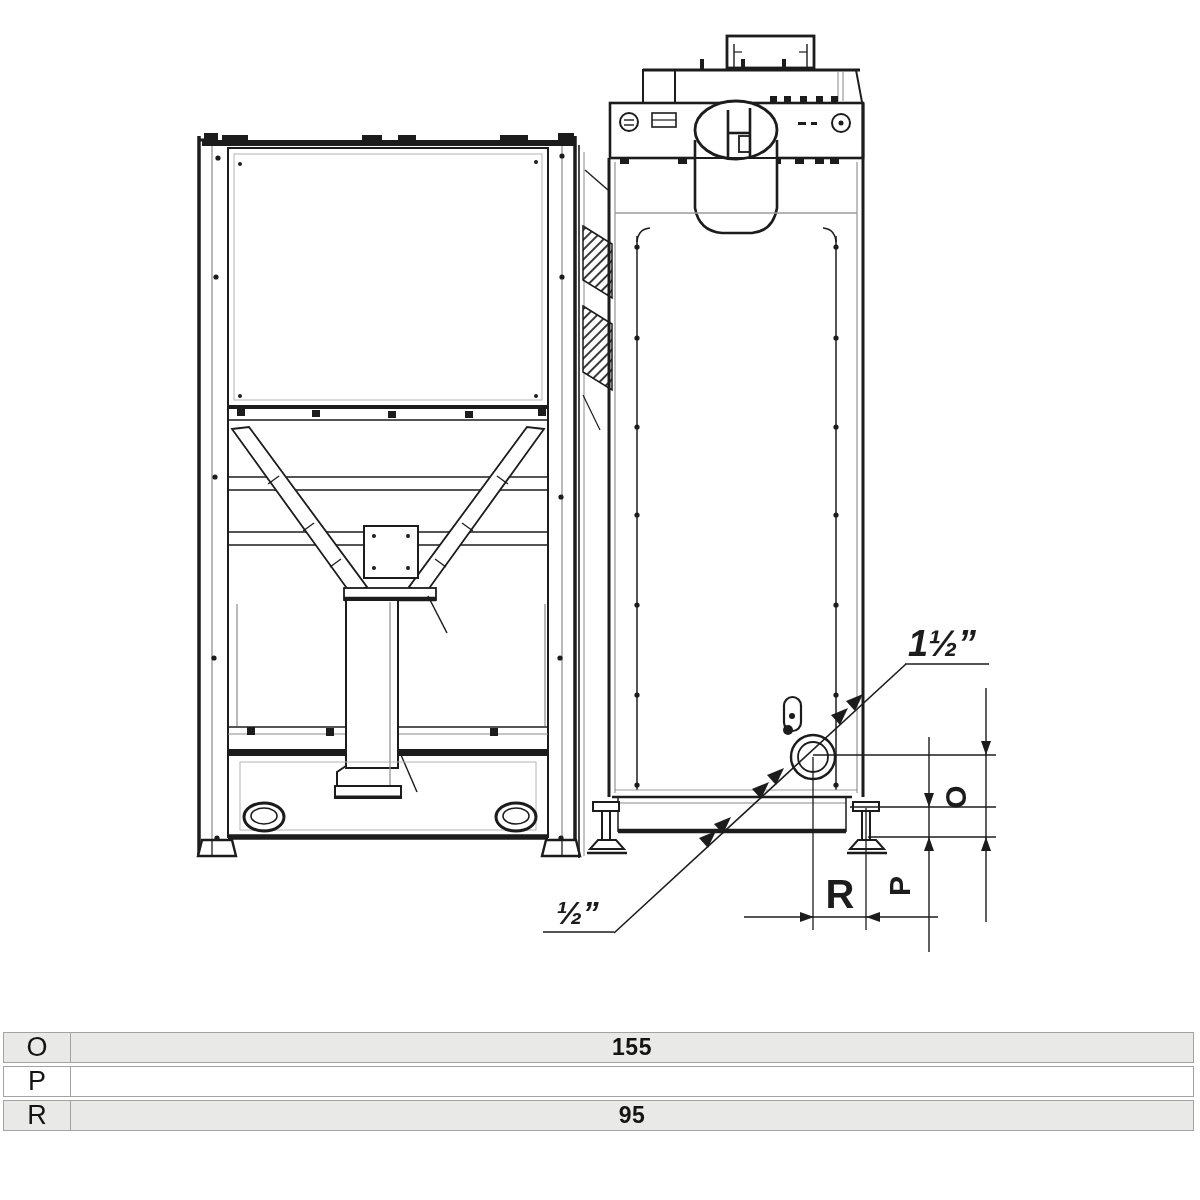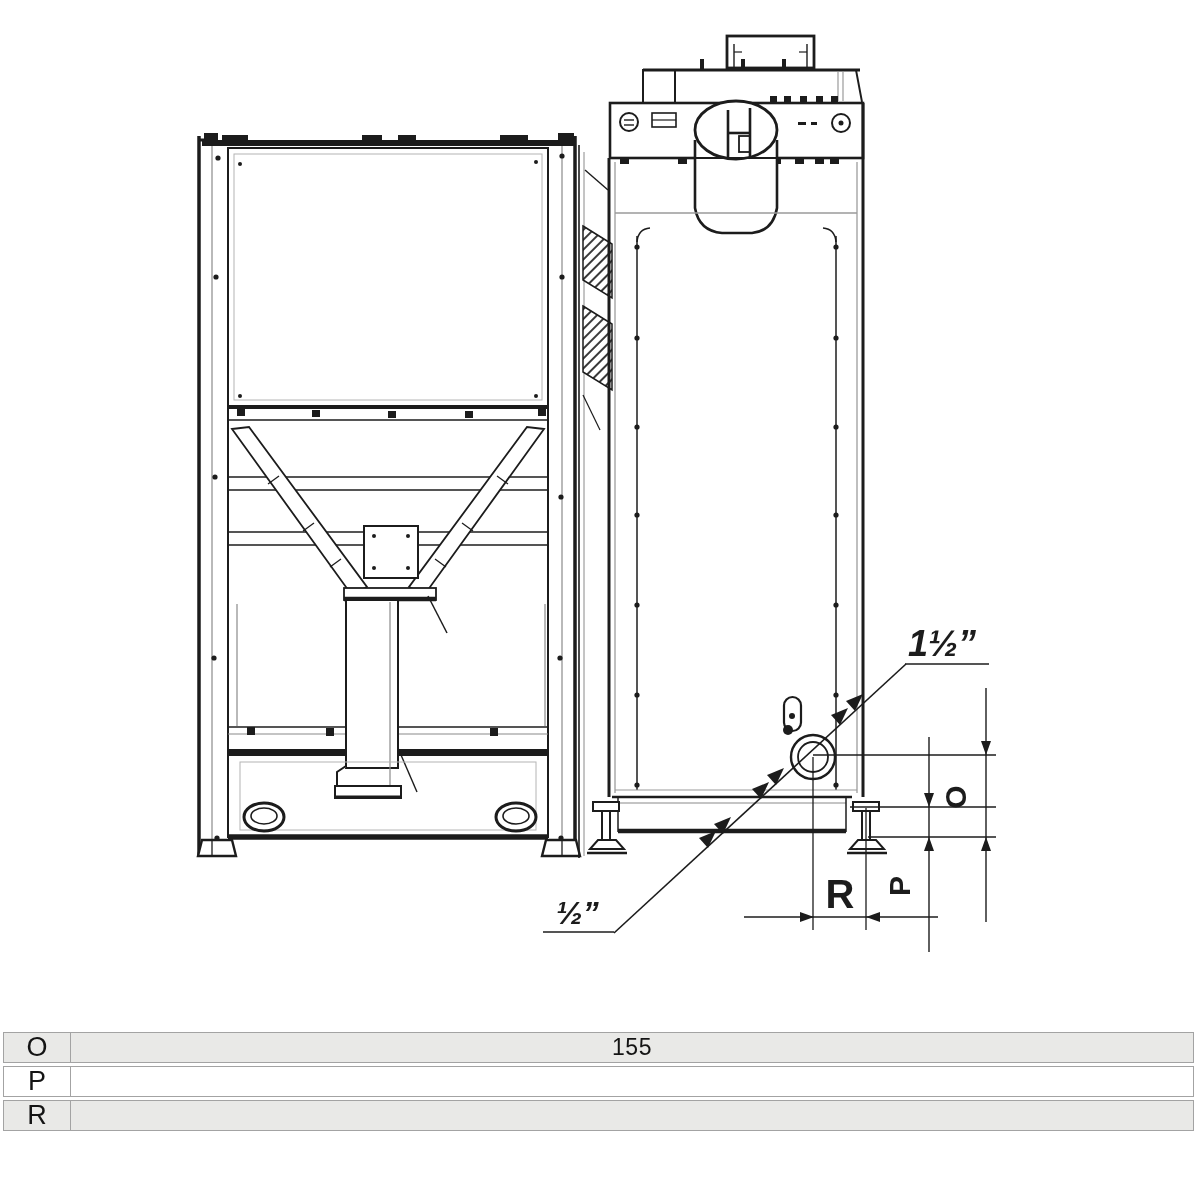--- a/index.html
+++ b/index.html
@@ -6,21 +6,21 @@
   body{width:1200px;height:1200px;position:relative;font-family:"Liberation Sans",sans-serif;}
   #stage{position:absolute;top:0;left:0;width:1200px;height:1200px;background:#fff;}
   svg{display:block;}
   .dim-table{position:absolute;left:3px;top:1032px;width:1191px;}
   .dim-row{display:flex;align-items:stretch;height:31px;border:1.5px solid #a3a3a3;margin-bottom:3px;box-sizing:border-box;}
   .dim-row.alt{background:#e9e9e7;}
   .dim-row.plain{background:#ffffff;}
   .cell-label{width:66px;border-right:1.5px solid #a3a3a3;display:flex;align-items:center;justify-content:center;
       font-size:27px;font-weight:400;color:#141414;line-height:1;}
   .cell-value{flex:1;display:flex;align-items:center;justify-content:center;
-      font-size:23px;font-weight:400;color:#141414;letter-spacing:0.5px;line-height:1;}
+      font-size:23px;font-weight:700;color:#141414;letter-spacing:0.5px;line-height:1;}
 </style>
 </head>
 <body>
 
 <div id="stage">
 
 <svg width="1200" height="1010" viewBox="0 0 1200 1010">
   <defs>
     <pattern id="hatch" patternUnits="userSpaceOnUse" width="7" height="7" patternTransform="rotate(45)">
       <rect width="7" height="7" fill="#ffffff"></rect>
@@ -351,16 +351,17 @@
 <div class="dim-table">
   <div class="dim-row alt">
     <div class="cell-label">O</div>
     <div class="cell-value">155</div>
   </div>
   <div class="dim-row plain">
     <div class="cell-label">P</div>
   </div>
   <div class="dim-row alt">
     <div class="cell-label">R</div>
+    <div class="cell-value">95</div>
   </div>
 </div>
 
 </div>
 
 </body></html>

